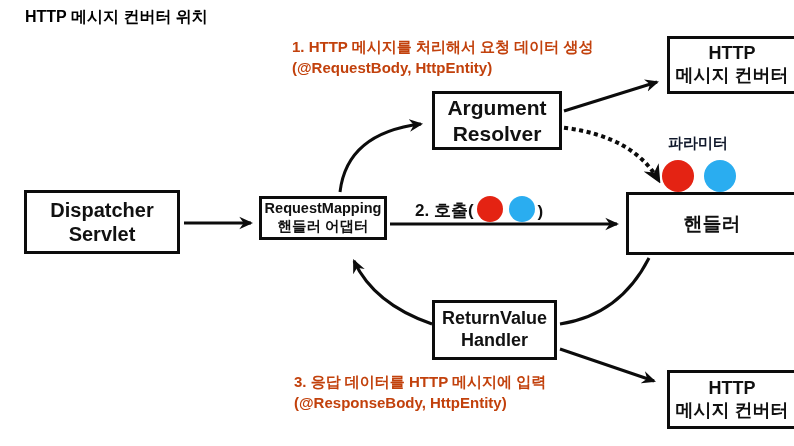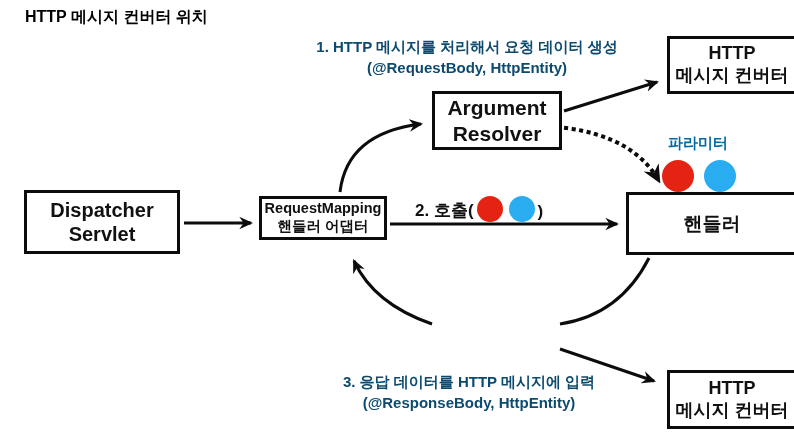--- a/index.html
+++ b/index.html
@@ -12,25 +12,25 @@
   .box{position:absolute;background:#fff;border:3px solid #0c0c0c;display:flex;flex-direction:column;
        justify-content:center;align-items:center;text-align:center;font-weight:700;color:#111;
        box-sizing:border-box;line-height:1.22;}
   #b-dispatcher{left:12px;top:190px;width:156px;height:64px;font-size:20px;}
   #b-adapter{left:247px;top:196px;width:128px;height:44px;font-size:14.5px;}
   #b-resolver{left:420px;top:91px;width:130px;height:59px;font-size:21px;}
   #b-http-top{left:655px;top:36px;width:130px;height:58px;font-size:18px;}
   #b-handler{left:614px;top:192px;width:172px;height:63px;font-size:19px;}
   #b-rvh{left:420px;top:300px;width:125px;height:60px;font-size:18px;}
   #b-http-bottom{left:655px;top:370px;width:130px;height:59px;font-size:18px;}
-  .ann{position:absolute;text-align:center;font-weight:700;color:#0c4a6e;font-size:15px;line-height:1.42;}
+  .ann{position:absolute;font-weight:700;color:#c2410c;font-size:15px;line-height:1.42;}
   #ann-step1{left:280px;top:36px;width:350px;}
   #ann-step3{left:282px;top:371px;width:350px;}
   #param-label{position:absolute;left:644px;top:134px;width:84px;text-align:center;
-               font-weight:700;color:#0369a1;font-size:15px;}
+               font-weight:700;color:#0f172a;font-size:15px;}
   #ann-step2{position:absolute;left:403px;top:192px;height:30px;display:flex;align-items:flex-end;
              font-weight:700;color:#111;font-size:17px;}
   #ann-step2 svg{margin:0 3px;display:block;}
   .dots{position:absolute;left:648px;top:158px;}
 </style>
 </head>
 <body>
 
 <div class="stage">
 
@@ -92,20 +92,24 @@
 
   <div class="box" id="b-http-top">
     <div>HTTP</div>
     <div>메시지 컨버터</div>
   </div>
 
   <div class="box" id="b-handler">
     <div>핸들러</div>
   </div>
 
+  <div class="box" id="b-rvh">
+    <div>ReturnValue</div>
+    <div>Handler</div>
+  </div>
 
   <div class="box" id="b-http-bottom">
     <div>HTTP</div>
     <div>메시지 컨버터</div>
   </div>
 
   <div class="ann" id="ann-step3">
     <div>3. 응답 데이터를 HTTP 메시지에 입력</div>
     <div>(@ResponseBody, HttpEntity)</div>
   </div>

